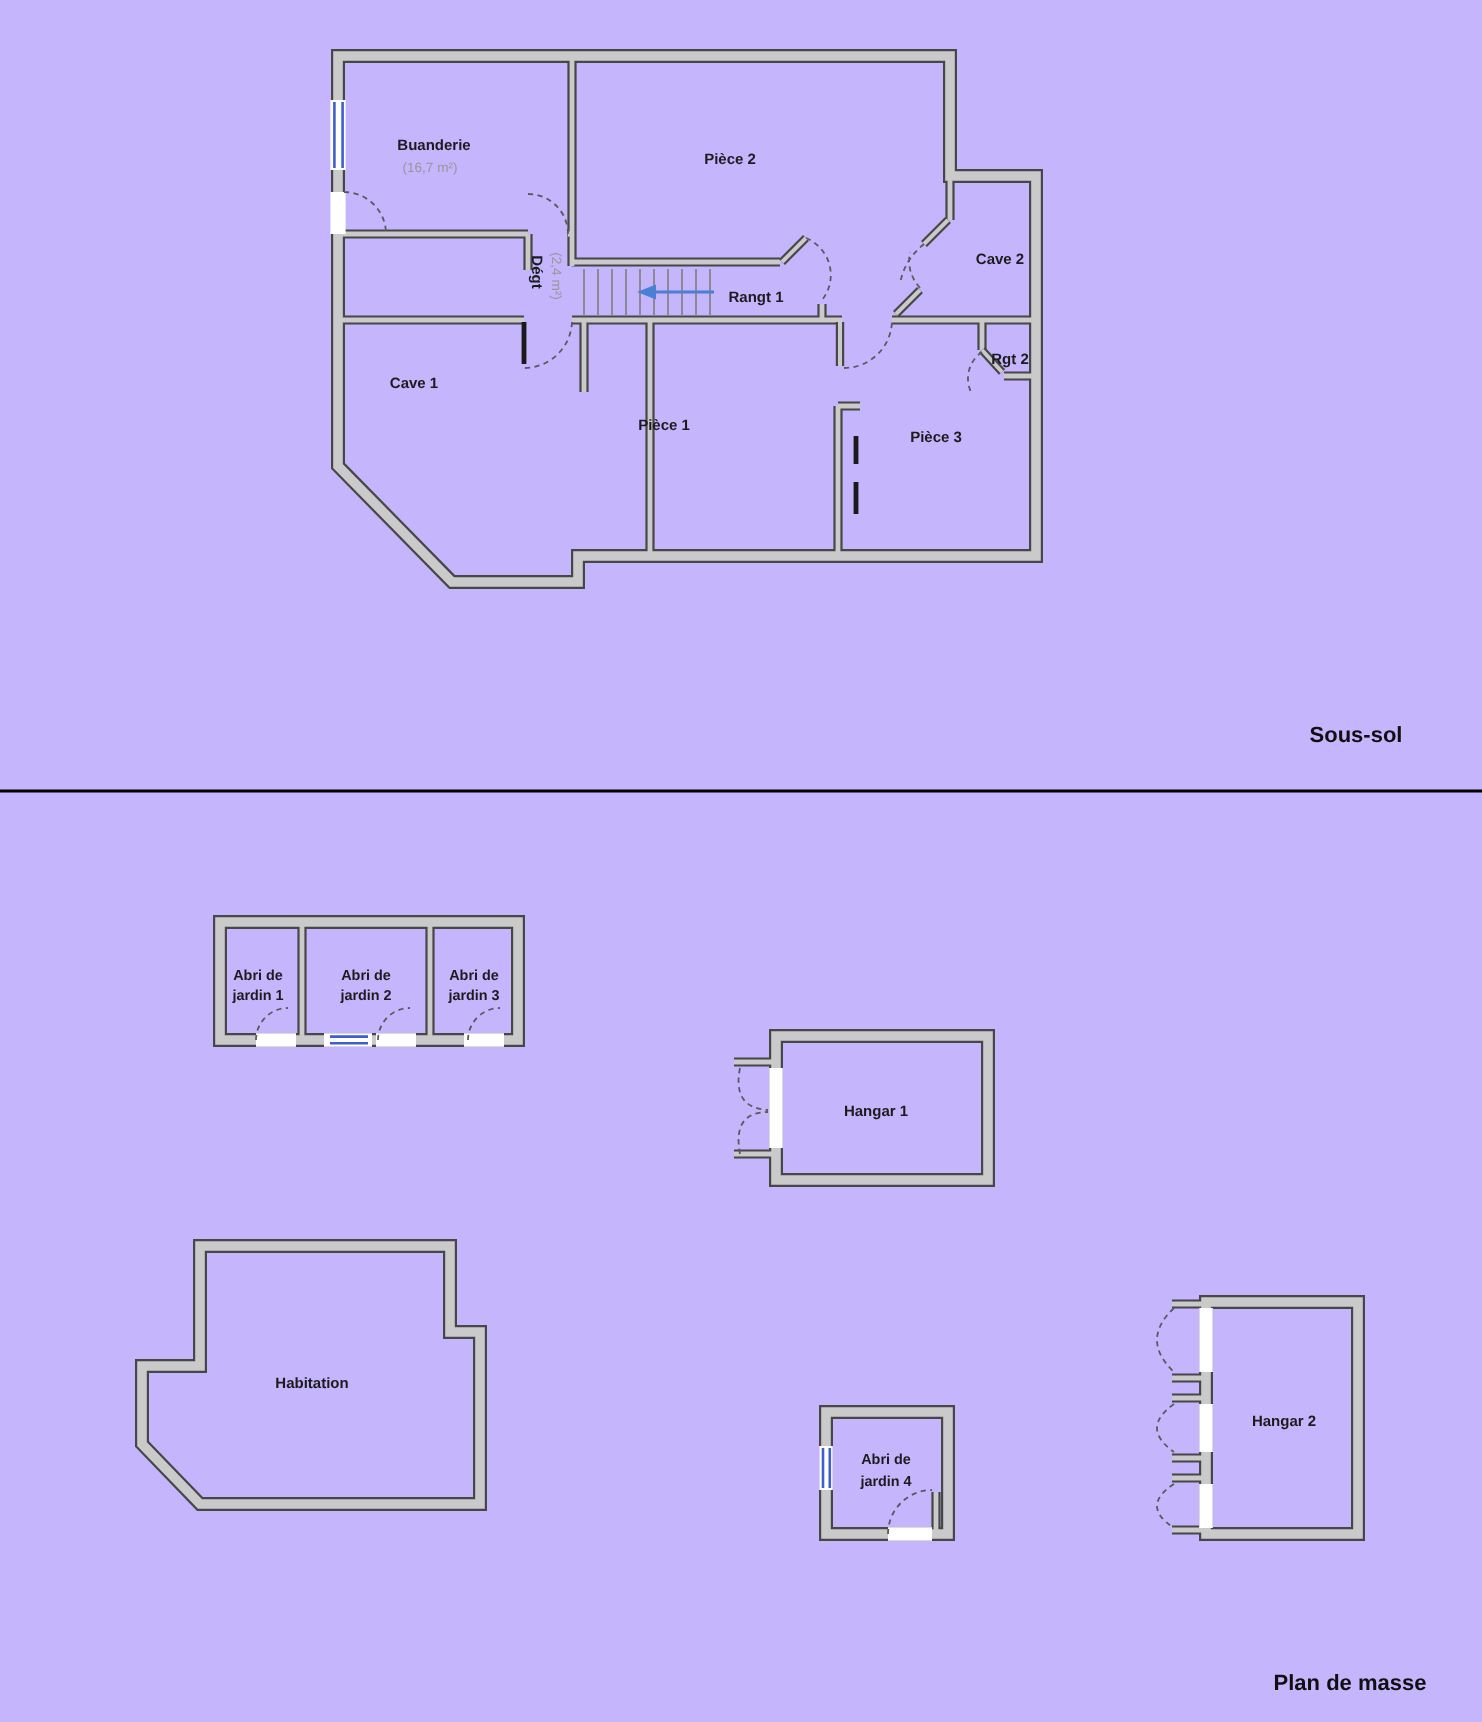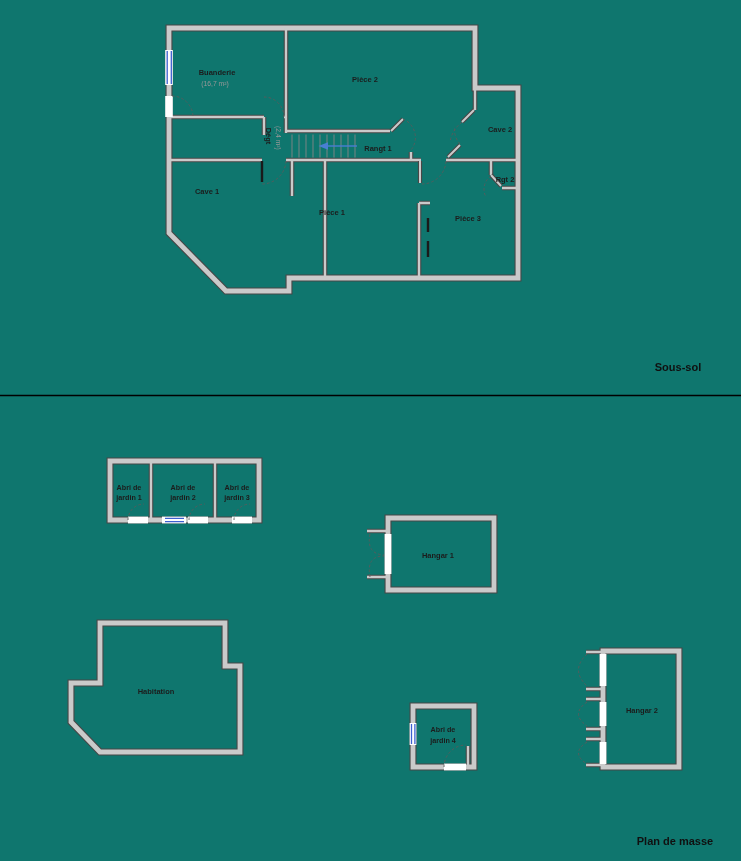--- a/index.html
+++ b/index.html
@@ -1,16 +1,16 @@
 <!DOCTYPE html>
 <html><head>
 <meta charset="utf-8">
 <style>
   html,body{margin:0;padding:0;background:#ffffff;}
-  .stage{position:relative;width:741px;height:861px;background:#0f766e;overflow:hidden;}
+  .stage{position:relative;width:741px;height:861px;background:#c4b5fd;overflow:hidden;}
   svg{display:block;}
   .lbl{font-family:"Liberation Sans",sans-serif;font-weight:bold;font-size:7.5px;fill:#1c1c1c;text-anchor:middle;}
   .lbl2{font-family:"Liberation Sans",sans-serif;font-weight:bold;font-size:7.2px;fill:#1c1c1c;text-anchor:middle;}
   .area{font-family:"Liberation Sans",sans-serif;font-weight:normal;font-size:6.8px;fill:#979797;text-anchor:middle;}
   .title{font-family:"Liberation Sans",sans-serif;font-weight:bold;font-size:11px;fill:#101010;text-anchor:middle;}
   .wallDarkO{fill:none;stroke:#474747;stroke-width:7;stroke-linejoin:miter;}
   .wallLightO{fill:none;stroke:#cacaca;stroke-width:4.8;stroke-linejoin:miter;}
   .wallDarkI{fill:none;stroke:#474747;stroke-width:4.6;stroke-linejoin:miter;}
   .wallLightI{fill:none;stroke:#cacaca;stroke-width:2.4;stroke-linejoin:miter;}
   .leafDark{fill:none;stroke:#474747;stroke-width:4.2;}

